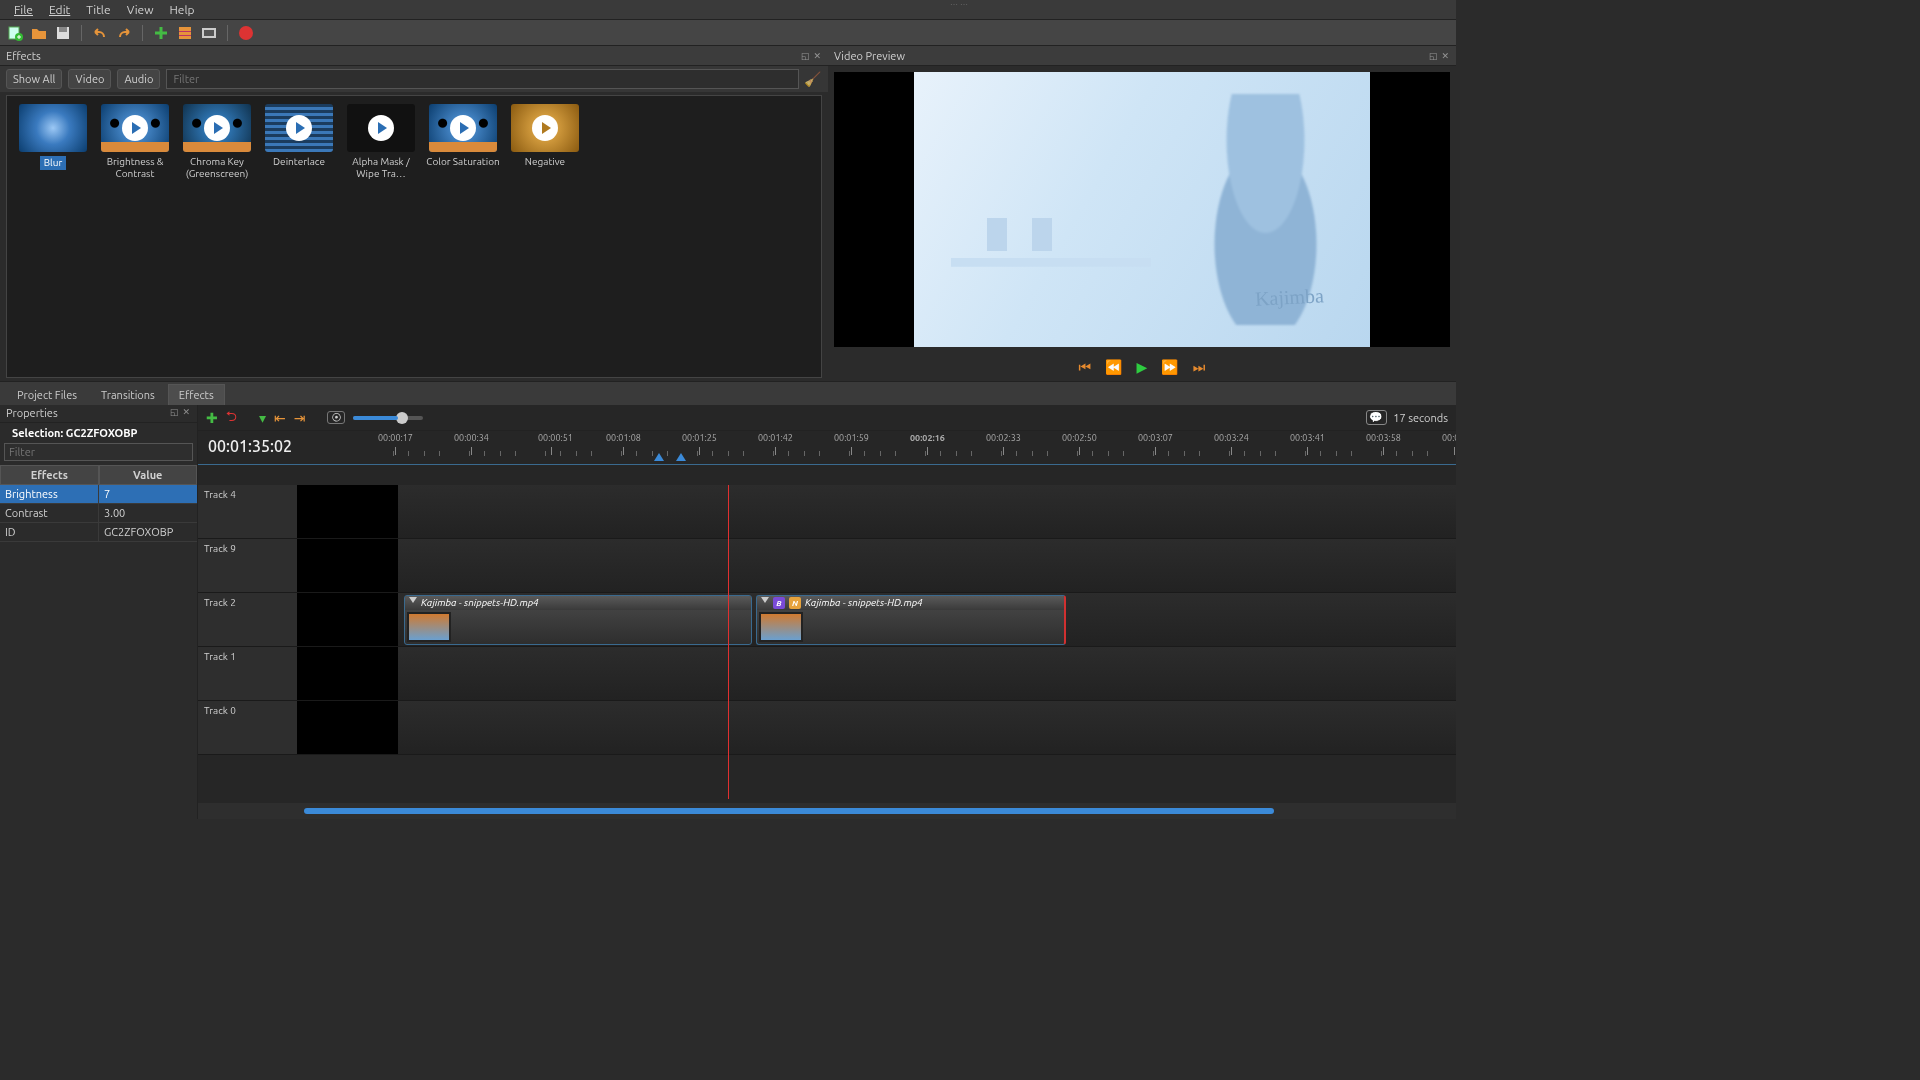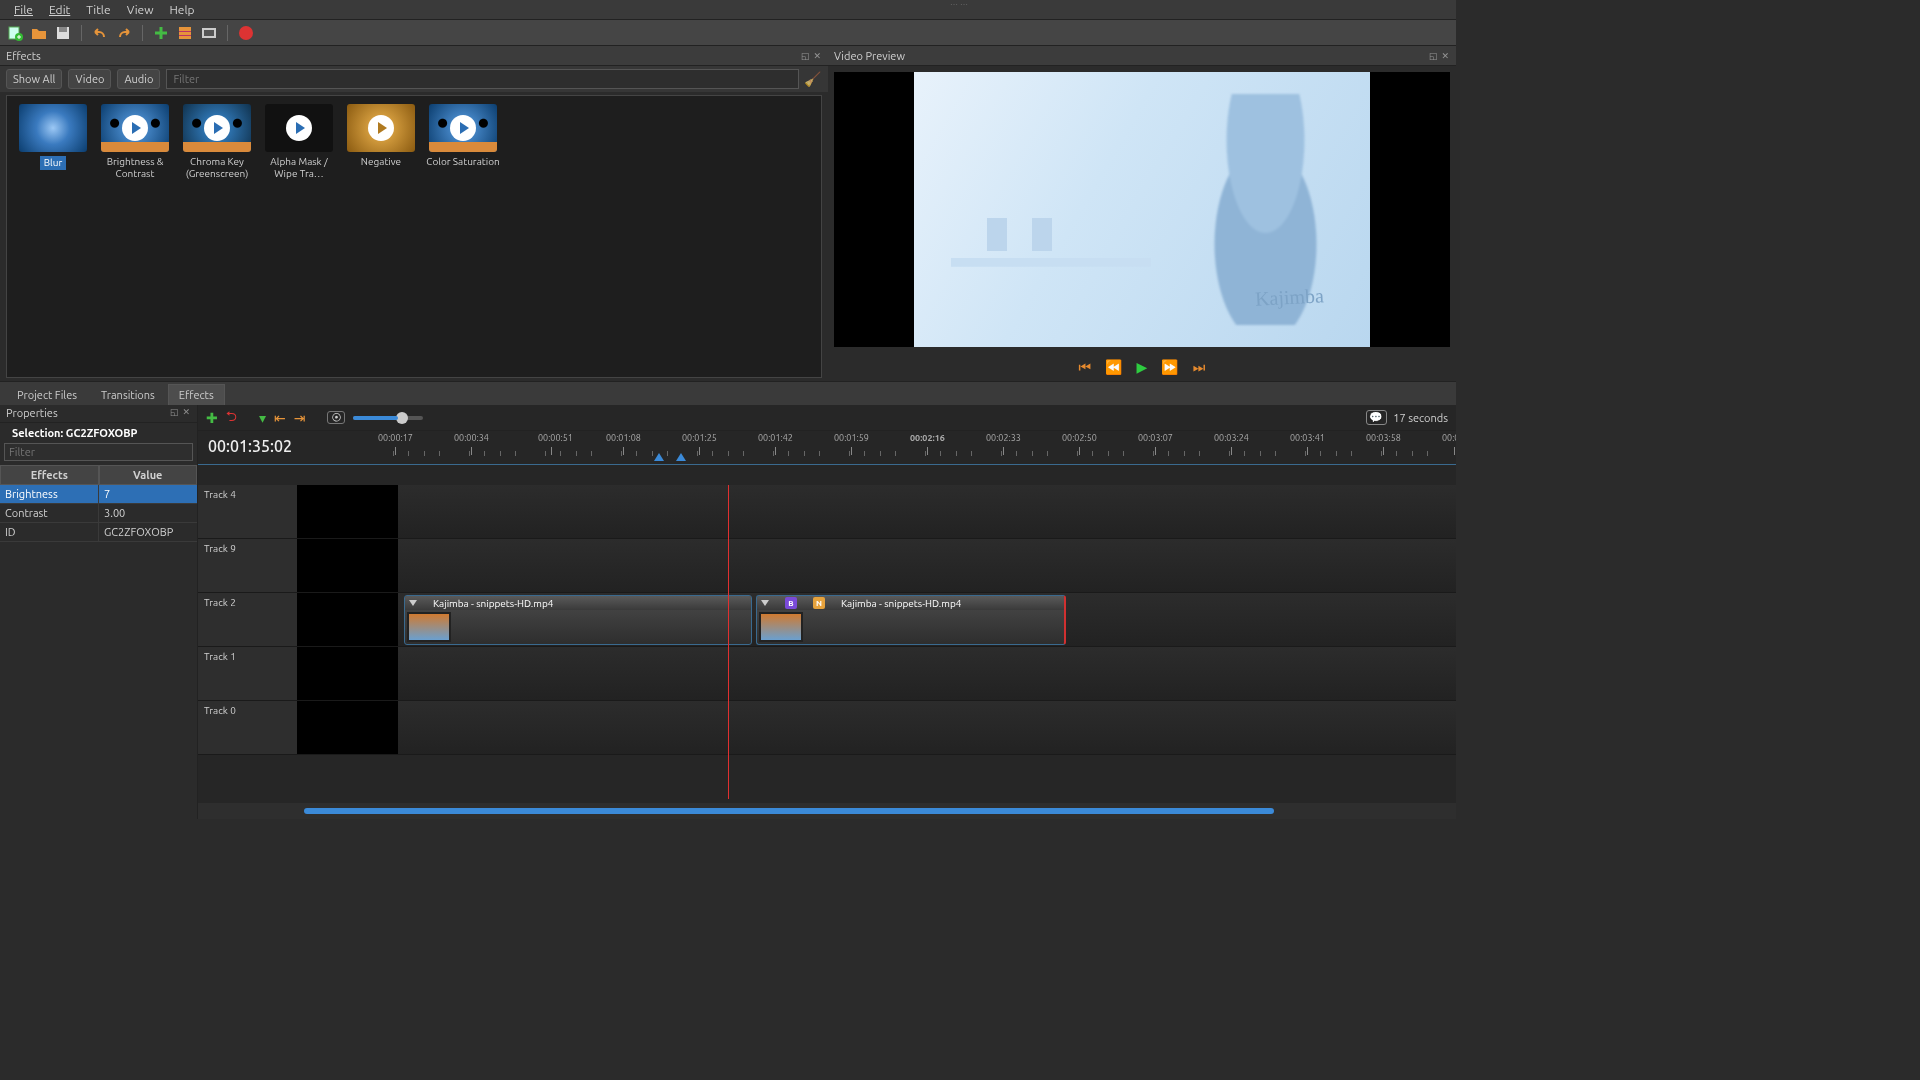--- a/index.html
+++ b/index.html
@@ -107,21 +107,21 @@
 .marker { position:absolute; top:22px; width:0; height:0; border-left:5px solid transparent; border-right:5px solid transparent; border-bottom:8px solid #3b8ad8;}
 
 #tl-tracks { flex:1; overflow:hidden; position:relative;margin-top:20px;}
 .track { height:54px; border-bottom:1px solid #1a1a1a; display:flex; background:linear-gradient(#323232,#282828);}
 .track-head { width:100px; padding:4px 6px; font-size:10px; background:#2e2e2e; border-right:1px solid #1a1a1a; position:relative;}
 .track-head::after { content:""; position:absolute; right:-1px; top:0; width:1px; height:100%; background:#000;}
 .track-body { flex:1; position:relative; overflow:hidden; background:linear-gradient(#2c2c2c,#222);}
 .blackstub { position:absolute; left:0; top:0; width:100px; height:100%; background:#000;}
 
 .clip { position:absolute; top:2px; height:50px; border:1px solid #3a6a8f; border-radius:3px; background:linear-gradient(#4a4a4a,#2e2e2e); overflow:hidden;}
-.clip .clipbar { height:14px; background:linear-gradient(#5a5a5a,#3a3a3a); font-size:10px; color:#fff; padding:1px 4px; display:flex; align-items:center; gap:16px;}
+.clip .clipbar { height:14px; background:linear-gradient(#5a5a5a,#3a3a3a); font-size:10px; color:#fff; padding:1px 4px; display:flex; align-items:flex-start; gap:4px;font-style:italic;}
 .clip .tri   { width:0; height:0; border-left:4px solid transparent; border-right:4px solid transparent; border-top:6px solid #ccc;}
 .clip .thumbstrip { position:absolute; left:2px; top:16px; width:44px; height:30px; background:#000; border:2px solid #222; background-image:linear-gradient(#d07a30,#6aa0d0); background-size:100% 100%;}
 .clip .badge { display:inline-flex; width:12px; height:12px; border-radius:2px; align-items:center; justify-content:center; font-size:8px; font-weight:bold;}
 .badge.b { background:#7a4ad8; color:#fff;}
 .badge.n { background:#e6a23c; color:#fff;}
 .clip.red { border-right:2px solid #d03030;}
 
 #tl-hscroll { height:16px; background:#2e2e2e; position:relative; margin-top:4px;}
 #tl-hscroll .bar { position:absolute; left:106px; width:970px; top:5px; height:6px; background:#3b8ad8; border-radius:3px;}
 
@@ -222,36 +222,42 @@
           </div>
         <span class="label">Brightness &amp; Contrast</span>
       </div>
       <div class="effect">
         <div class="thumb green palm">
             <div class="playicon"></div>
           </div>
         <span class="label">Chroma Key (Greenscreen)</span>
       </div>
       <div class="effect">
+        <div class="thumb lines">
+            <div class="playicon"></div>
+          </div>
+        <span class="label">Deinterlace</span>
+      </div>
+      <div class="effect">
         <div class="thumb" style="background:#111">
             <div class="playicon"></div>
           </div>
         <span class="label">Alpha Mask / Wipe Tra…</span>
       </div>
       <div class="effect">
+        <div class="thumb palm">
+            <div class="playicon"></div>
+          </div>
+        <span class="label">Color Saturation</span>
+      </div>
+      <div class="effect">
         <div class="thumb orange">
             <div class="playicon dark"></div>
           </div>
         <span class="label">Negative</span>
-      </div>
-      <div class="effect">
-        <div class="thumb palm">
-            <div class="playicon"></div>
-          </div>
-        <span class="label">Color Saturation</span>
       </div>
     </div>
   </div>
 
   <div id="preview-panel">
     <div class="panel-title">
       <span>Video Preview</span>
       <span class="panel-ctrls">◱ ✕</span>
     </div>
     <div id="preview-video">

